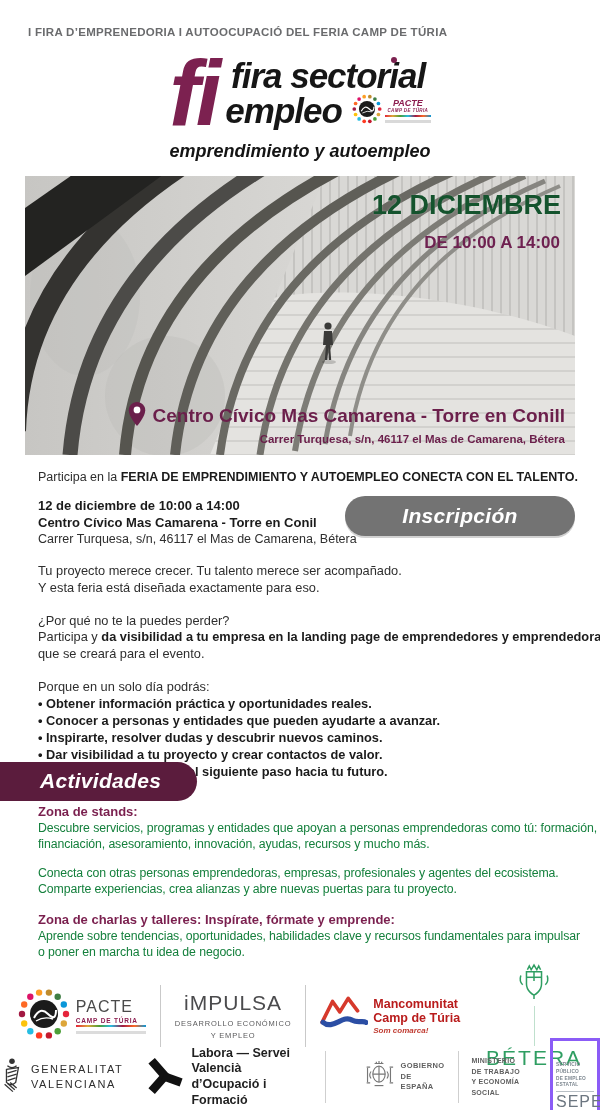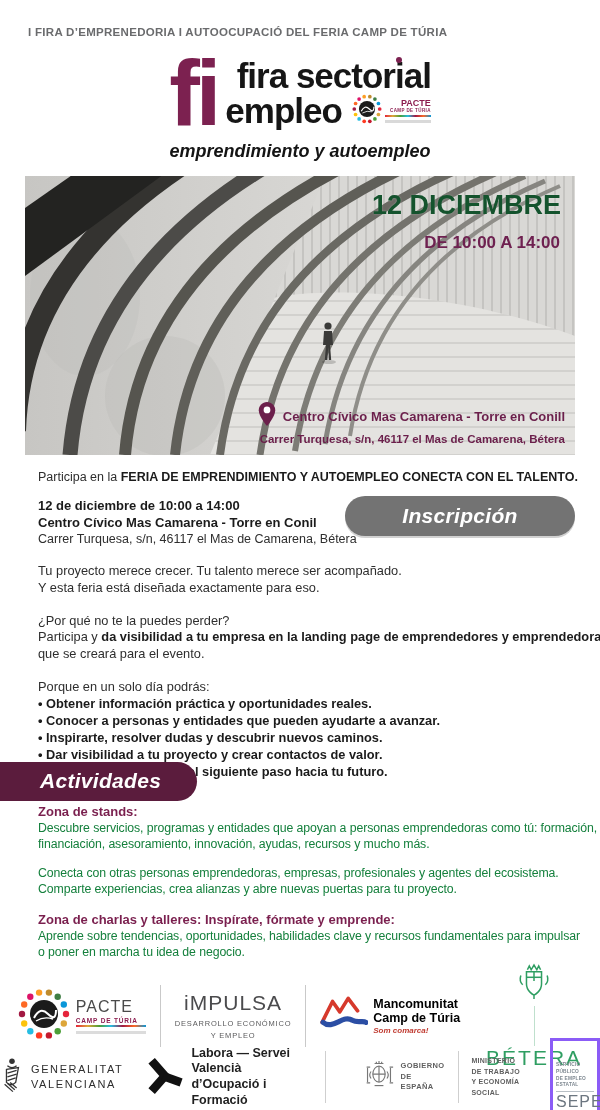--- a/index.html
+++ b/index.html
@@ -8,21 +8,21 @@
     position:relative; width:600px; height:1110px; background:#fff;
     font-family:"Liberation Sans", sans-serif; color:#2b2b2b; overflow:hidden;
   }
   
   .kicker {
     position:absolute; top:26px; left:28px; font-size:11.5px; font-weight:bold;
     color:#6a6b6d; letter-spacing:.3px;
   }
   
   .logo-block { position:absolute; top:56px; left:0; right:0; text-align:center; }
-  .logo-row { display:inline-flex; align-items:flex-start; text-align:right; }
+  .logo-row { display:inline-flex; align-items:flex-start; text-align:center;font-style:italic; }
   .monogram {
     font-size:92px; font-weight:800; color:#7c2150; line-height:.82;
     letter-spacing:-4px; margin-right:8px;
   }
   .logo-titles { padding-top:2px; }
   .logo-l1 { font-size:35px; font-weight:800; color:#161616; line-height:1; letter-spacing:-1px; }
   .logo-l1 .accent-i { color:#161616; position:relative; }
   .logo-l1 .accent-i::before {
     content:""; position:absolute; top:1px; left:50%; transform:translateX(-50%);
     width:6px; height:6px; border-radius:50%; background:#7c2150;
@@ -46,21 +46,21 @@
     position:absolute; top:14px; right:14px; font-size:27px; font-weight:800;
     color:#14532d; letter-spacing:0; text-shadow:0 0 2px rgba(255,255,255,.35);
   }
   .hero-time {
     position:absolute; top:57px; right:15px; font-size:17px; font-weight:800; color:#6e2150;
   }
   .hero-loc {
     position:absolute; right:10px; bottom:10px; display:flex; flex-direction:column; align-items:flex-end;
   }
   .hero-loc-line1 { display:flex; align-items:center; }
-  .hero-loc-venue { font-size:13px; font-weight:800; color:#6b1f4b; margin-left:7px; }
+  .hero-loc-venue { font-size:19px; font-weight:800; color:#6b1f4b; margin-left:7px; }
   .hero-loc-addr { font-size:11.5px; font-weight:bold; color:#6b1f4b; margin-top:2px; }
   
   .content { position:absolute; top:462px; left:38px; width:537px; font-size:12.5px; color:#2e2e2e; }
   .nowrap { white-space:nowrap; }
   .lead { margin-top:8px; }
   .lead b { color:#1b1b1b; }
   .details { margin-top:13px; line-height:1.32; }
   .details .b13 { font-size:13px; font-weight:bold; color:#1b1b1b; }
   .inscripcion-btn {
     position:absolute; top:34px; left:307px; width:230px; height:40px;
@@ -93,21 +93,21 @@
   .pacte-wrap { display:flex; align-items:center; }
   .pacte-text { margin-left:6px; }
   .pacte-name { font-size:16px; color:#4a4a4a; letter-spacing:1px; line-height:1; }
   .pacte-sub { font-size:6.5px; font-weight:bold; color:#8c1d4f; letter-spacing:.8px; margin-top:2px; }
   .pacte-micro { height:3px; width:70px; background:#dcdcdc; margin-top:4px; }
   .impulsa { text-align:center; }
   .impulsa-name { font-size:21px; color:#4b4b4d; letter-spacing:1px; }
   .impulsa-sub { font-size:7.5px; color:#5a5a5c; letter-spacing:.8px; margin-top:3px; line-height:1.5; }
   .manco { display:flex; align-items:center; }
   .manco-text { margin-left:5px; }
-  .manco-l { font-size:12.5px; font-weight:bold; color:#000000; line-height:1.15; }
+  .manco-l { font-size:12.5px; font-weight:bold; color:#b91c1c; line-height:1.15; }
   .manco-sub { font-size:8px; font-style:italic; font-weight:bold; color:#c03b31; margin-top:1px; }
   .betera { display:flex; align-items:center; }
   .betera-line { width:1px; height:40px; background:#bfe0cd; margin:0 8px; }
   .betera-name { font-size:21px; color:#2f9e62; letter-spacing:2px; font-weight:500; }
   
   .footer {
     position:absolute; top:1048px; left:0; right:0; height:58px;
     display:flex; align-items:center; justify-content:center;
   }
   .fvdiv { width:1px; height:52px; background:#cfcfcf; margin:0 13px; }

